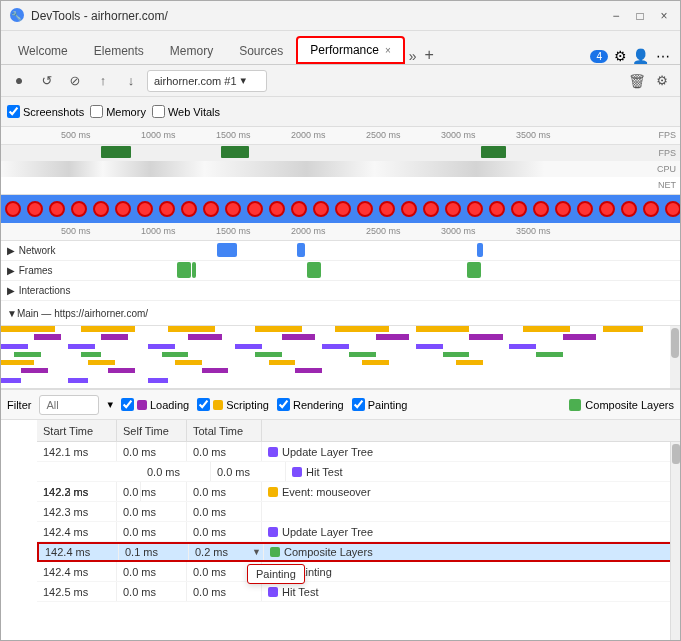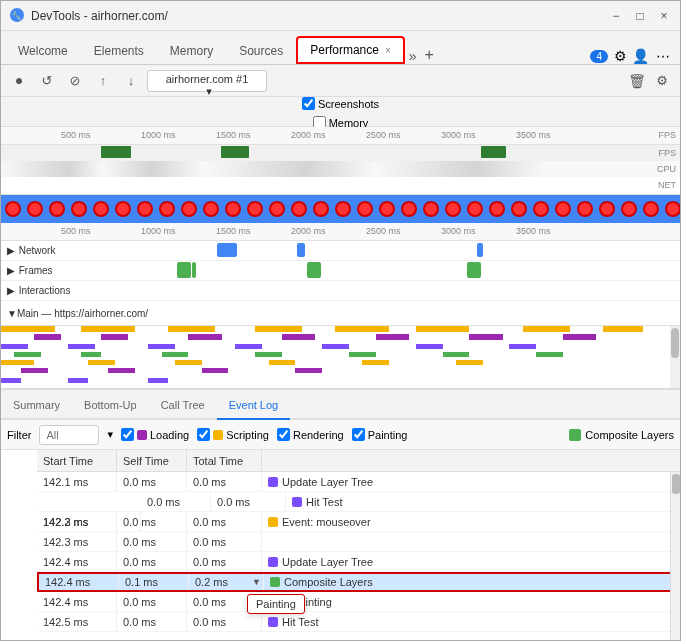--- a/index.html
+++ b/index.html
@@ -72,35 +72,33 @@
     .url-bar {
       display: flex; align-items: center;
       background: #fff;
       border: 1px solid #ccc;
       border-radius: 3px;
       padding: 2px 6px;
       height: 22px;
       min-width: 120px;
       font-size: 11px;
       color: #333;
-      flex-direction: column;
     }
     .toolbar-right { margin-left: auto; display: flex; align-items: center; gap: 4px; }
 
     
     .perf-toolbar {
       height: 30px;
       background: #f3f3f3;
       display: flex;
       align-items: center;
       padding: 0 6px;
       border-bottom: 1px solid #ddd;
       gap: 6px;
       font-size: 11px;
-      flex-direction: column;
     }
     .perf-toolbar label { display: flex; align-items: center; gap: 3px; cursor: pointer; }
     .perf-toolbar input[type=checkbox] { margin: 0; }
 
     
     .timeline-area {
       background: #fff;
       border-bottom: 1px solid #ddd;
       position: relative;
       height: 68px;
@@ -558,34 +556,20 @@
       <div style="position:absolute; left:0; top:52px; right:10px; height:5px; background:linear-gradient(90deg, #7c4dff 0%,#7c4dff 3%,transparent 3%,transparent 10%,#7c4dff 10%,#7c4dff 13%,transparent 13%,transparent 22%,#7c4dff 22%,#7c4dff 25%,transparent 25%);"></div>
 
       <div class="scrollbar-y" style="position:absolute; right:0; top:0; height:100%;">
         <div class="scrollbar-thumb"></div>
       </div>
     </div>
   </div>
 
   <div class="bottom-panel" style="flex:1; display:flex; flex-direction:column; overflow:hidden;">
 
-    <div class="tabs-row">
-      <div class="bottom-tab">
-        <span>Summary</span>
-      </div>
-      <div class="bottom-tab">
-        <span>Bottom-Up</span>
-      </div>
-      <div class="bottom-tab">
-        <span>Call Tree</span>
-      </div>
-      <div class="bottom-tab active">
-        <span>Event Log</span>
-      </div>
-    </div>
 
     <div class="filter-bar">
       <span>Filter</span>
       <input class="filter-input" type="text" placeholder="All" style="">
       <span style="cursor:pointer;">▾</span>
       <label class="filter-checkbox">
         <input type="checkbox" checked="" style="">
         <span style="width:10px;height:10px;background:#9c27b0;border-radius:2px;display:inline-block;"></span>
         <span>Loading</span>
       </label>

